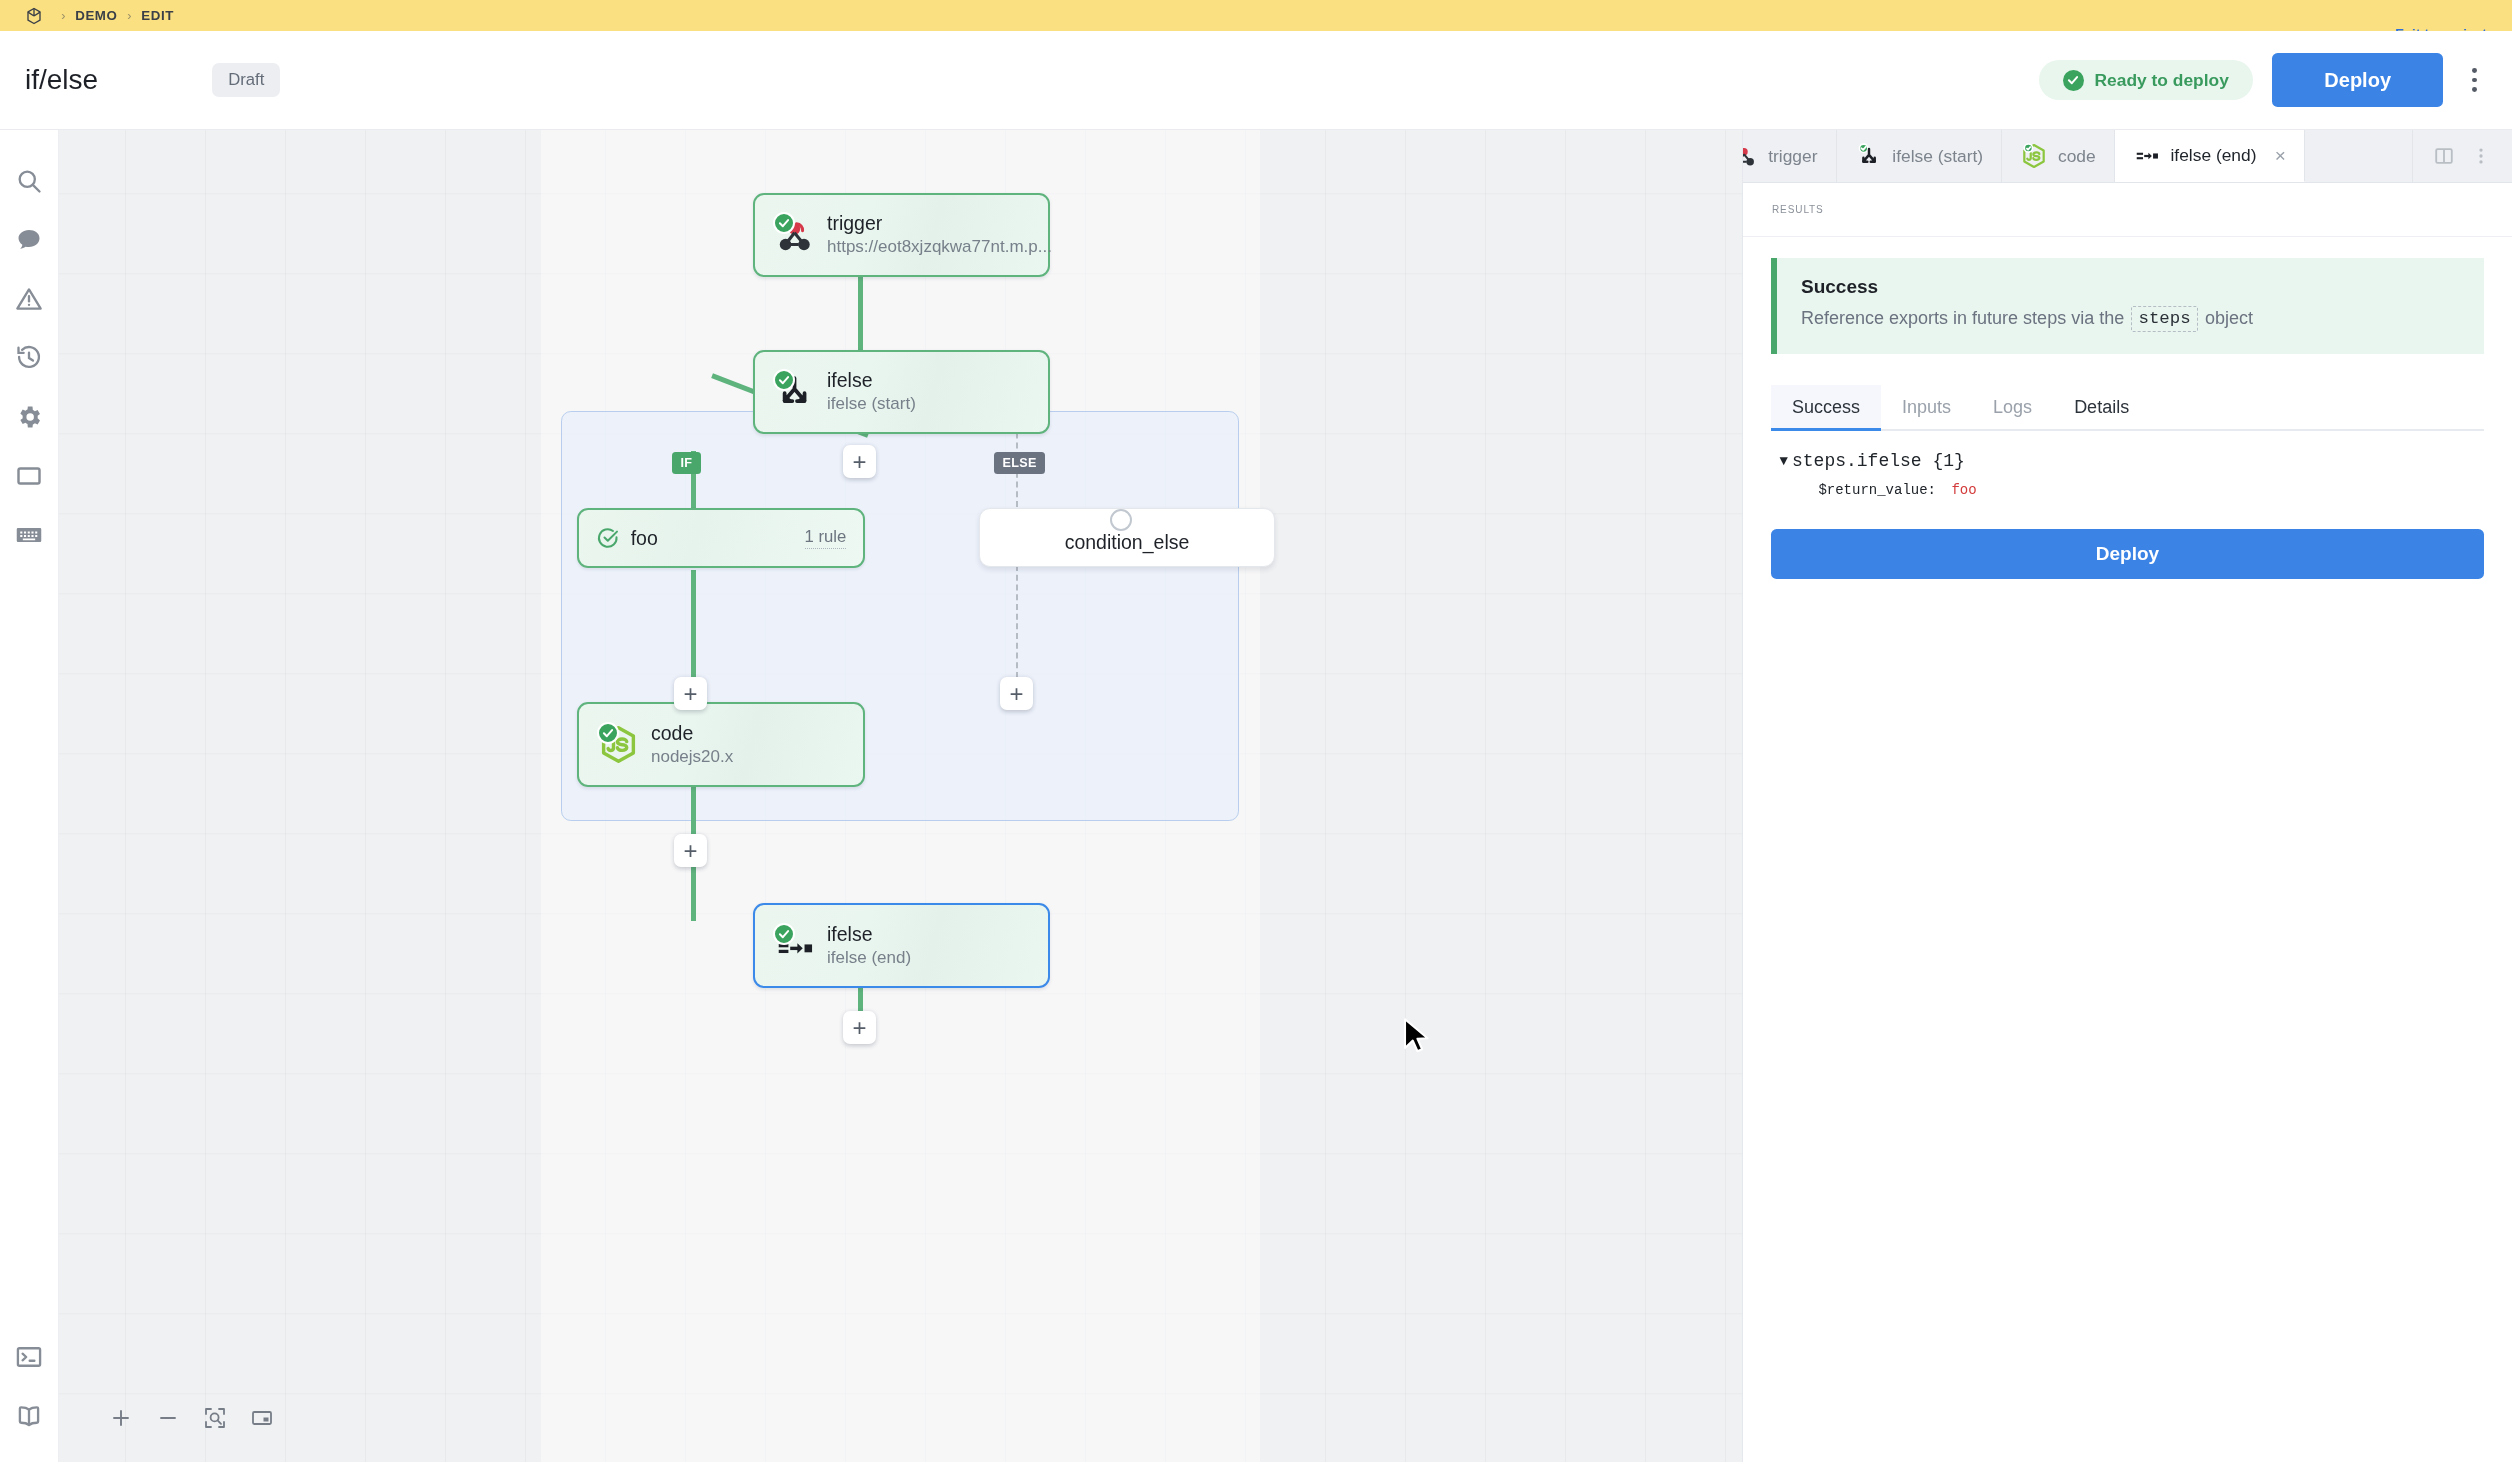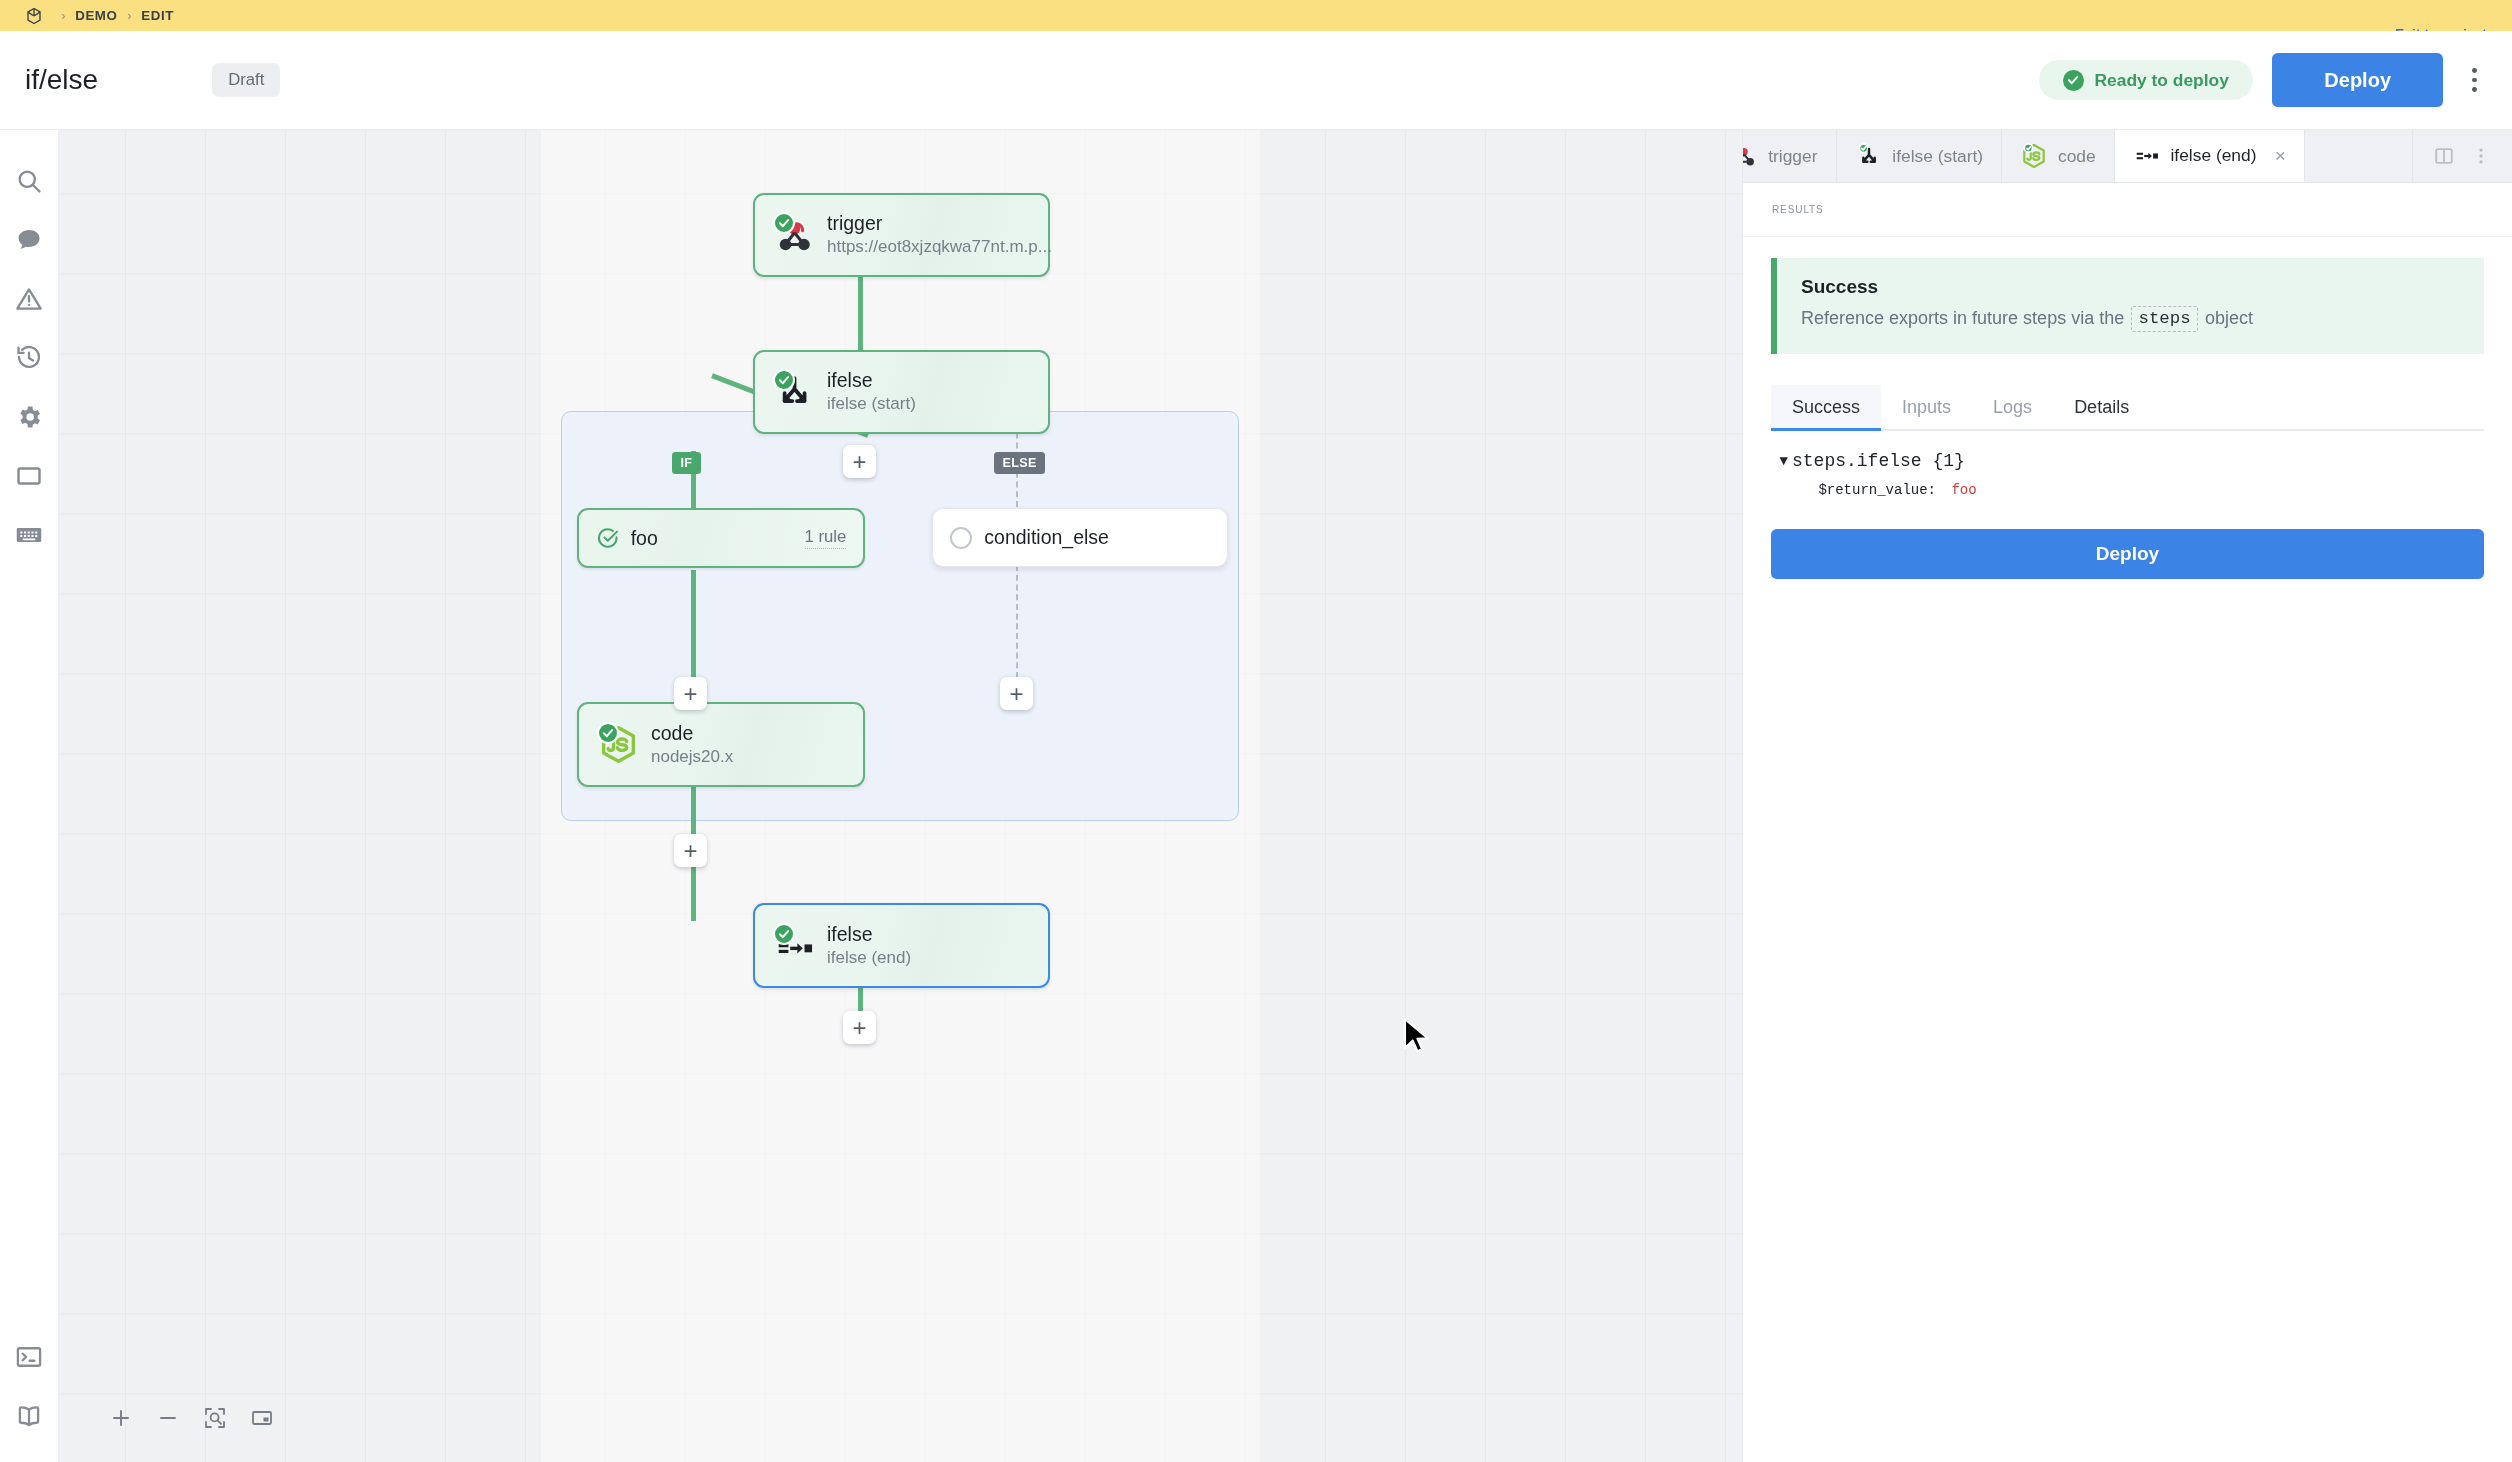--- a/index.html
+++ b/index.html
@@ -410,21 +410,21 @@
       <svg viewBox="0 0 24 24" fill="none" stroke="currentColor" stroke-width="2" stroke-linecap="round" stroke-linejoin="round">
           <path d="M20.5 11.3 A8.8 8.8 0 1 1 17 5"></path>
           <path d="M8.5 11.5 L11.8 14.8 L21 5.6"></path>
         </svg>
     </span>
     <span class="rule-name">foo</span>
     <span class="rule-count">1 rule</span>
   </div>
   <div class="plus-btn" style="left:615px; top:547px;">+</div>
 
-  <div class="else-node" style="left:873px; top:378px; width:296px; height:59px;">
+  <div class="else-node" style="left:920px; top:378px; width:296px; height:59px;flex-direction:column;">
     <span class="else-circle"></span>
     <span class="else-name">condition_else</span>
   </div>
   <div class="plus-btn" style="left:941px; top:547px;">+</div>
 
   <div class="node green" style="left:518px; top:572px; width:288px; height:85px;">
     <span class="node-icon">
       <span class="badge-ok">
         <svg viewBox="0 0 24 24" fill="none" stroke="#fff" stroke-width="3.4" stroke-linecap="round" stroke-linejoin="round">
             <path d="M5 12.5 L10 17.5 L19 7"></path>

